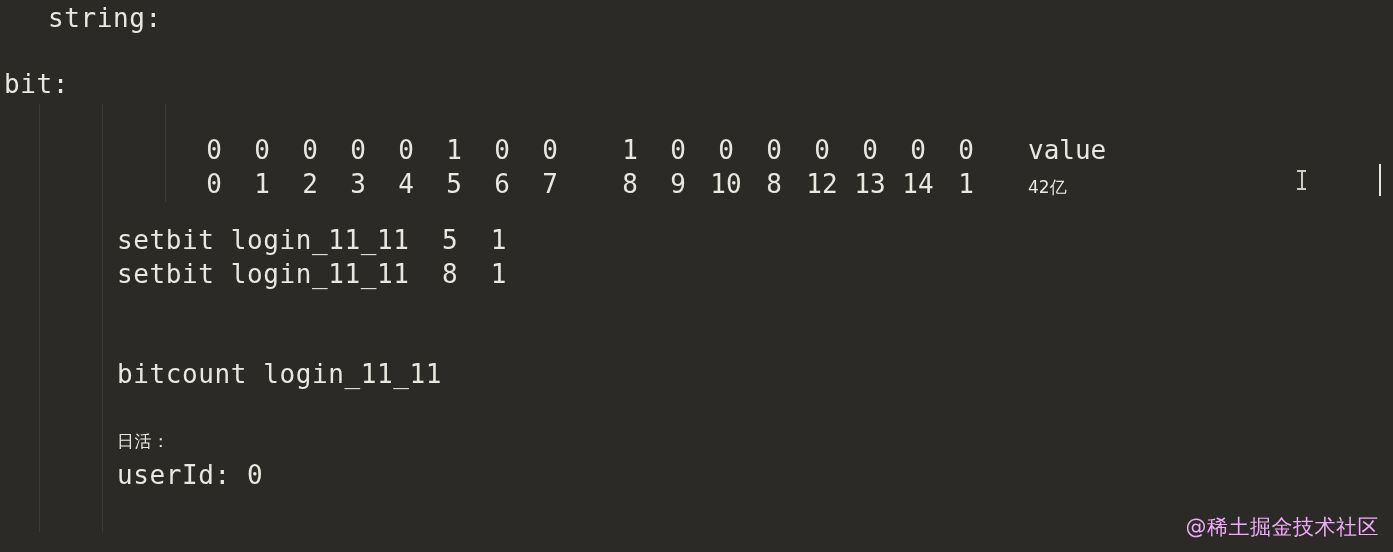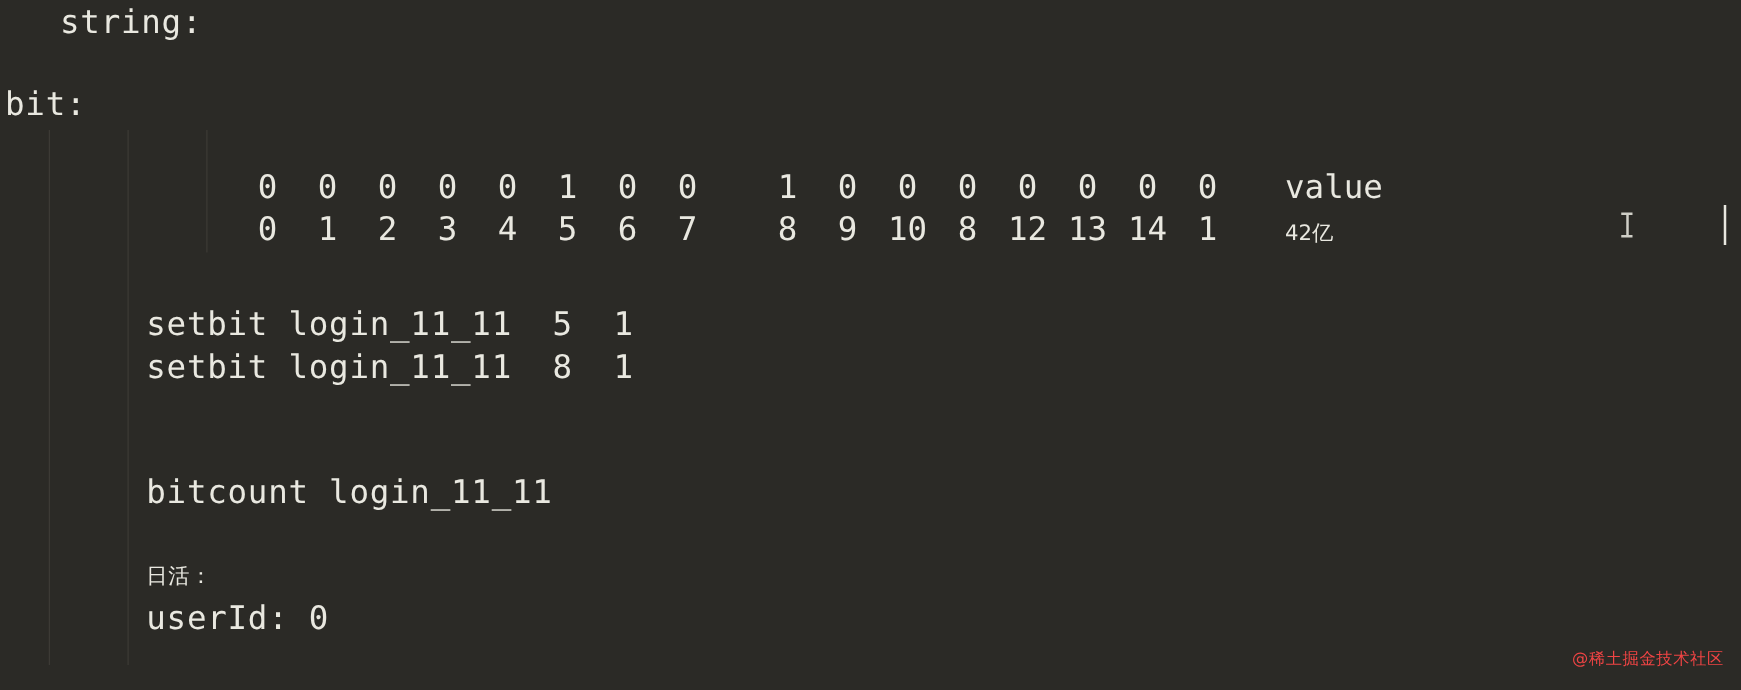--- a/index.html
+++ b/index.html
@@ -76,21 +76,21 @@
     padding-left: 30px;
     white-space: pre;
   }
   #bit-values .row-label { padding-left: 38px; text-align: right; }
   #bit-offsets .row-label { padding-left: 38px; }
 
   
   #commands {
     position: absolute;
     left: 117px;
-    top: 244px;
+    top: 224px;
   }
   .cmd {
     white-space: pre;
     font-family: "DejaVu Sans Mono", "Liberation Mono", monospace;
     font-size: 26px;
     line-height: 33.5px;
     color: #e9e8e0;
     letter-spacing: 0.6px;
   }
   .blank { height: 33.5px; }
@@ -133,22 +133,22 @@
     height: 32px;
     background: #e9e8e0;
   }
 
   
   #watermark {
     position: absolute;
     right: 14px;
     bottom: 8px;
     font-family: "DejaVu Sans", "Liberation Sans", sans-serif;
-    font-size: 13px;
-    color: #ef4444;
+    font-size: 21px;
+    color: #f0abfc;
     letter-spacing: 0.5px;
     white-space: pre;
   }
 </style>
 </head>
 <body>
 
 <div id="editor">
 
   <div class="guide" id="guide-1"></div>

